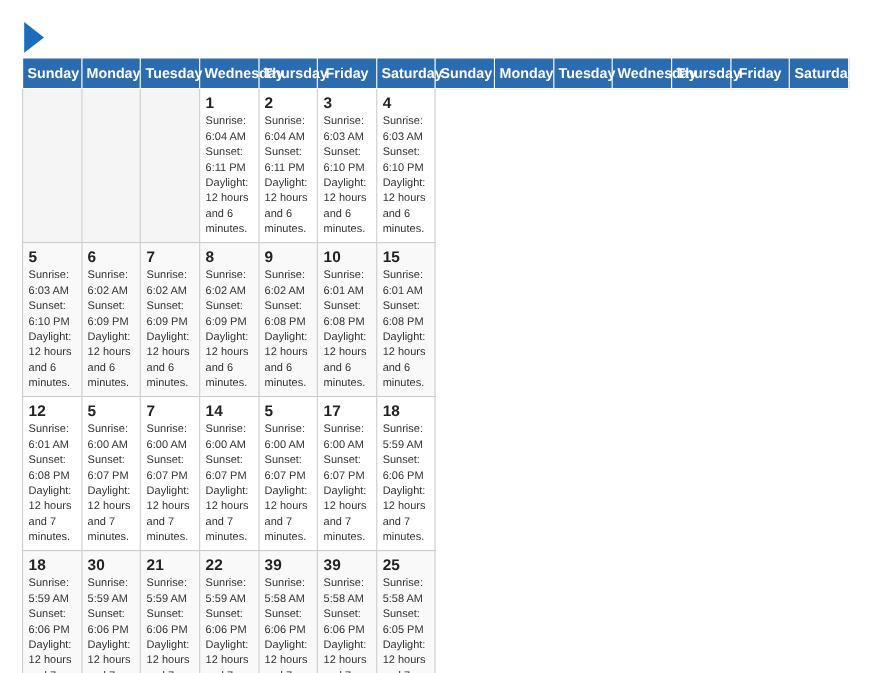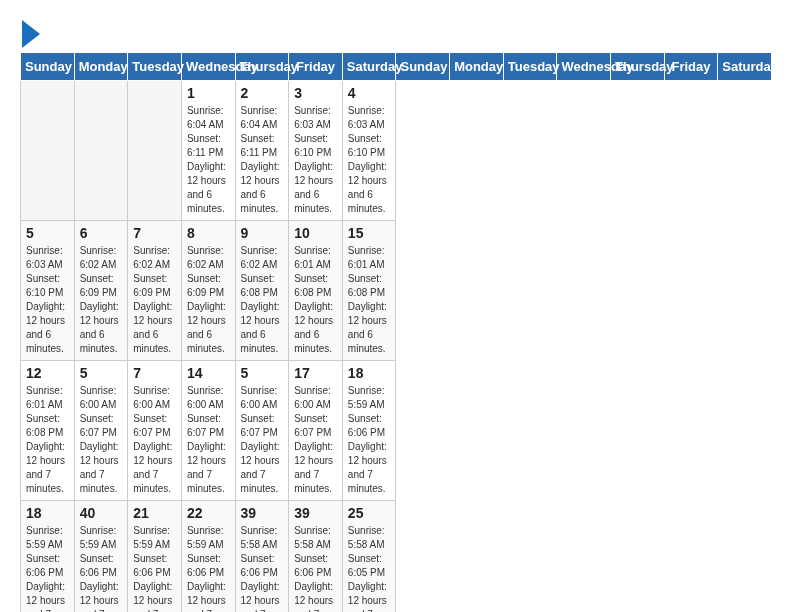--- a/index.html
+++ b/index.html
@@ -213,21 +213,21 @@
           <span class="day-number">18</span>
           <div class="day-info">Sunrise: 5:59 AM<br>Sunset: 6:06 PM<br>Daylight: 12 hours and 7 minutes.</div>
         </td>
       </tr>
       <tr>
         <td>
           <span class="day-number">18</span>
           <div class="day-info">Sunrise: 5:59 AM<br>Sunset: 6:06 PM<br>Daylight: 12 hours and 7 minutes.</div>
         </td>
         <td>
-          <span class="day-number">40</span>
+          <span class="day-number">30</span>
           <div class="day-info">Sunrise: 5:59 AM<br>Sunset: 6:06 PM<br>Daylight: 12 hours and 7 minutes.</div>
         </td>
         <td>
           <span class="day-number">21</span>
           <div class="day-info">Sunrise: 5:59 AM<br>Sunset: 6:06 PM<br>Daylight: 12 hours and 7 minutes.</div>
         </td>
         <td>
           <span class="day-number">22</span>
           <div class="day-info">Sunrise: 5:59 AM<br>Sunset: 6:06 PM<br>Daylight: 12 hours and 7 minutes.</div>
         </td>

